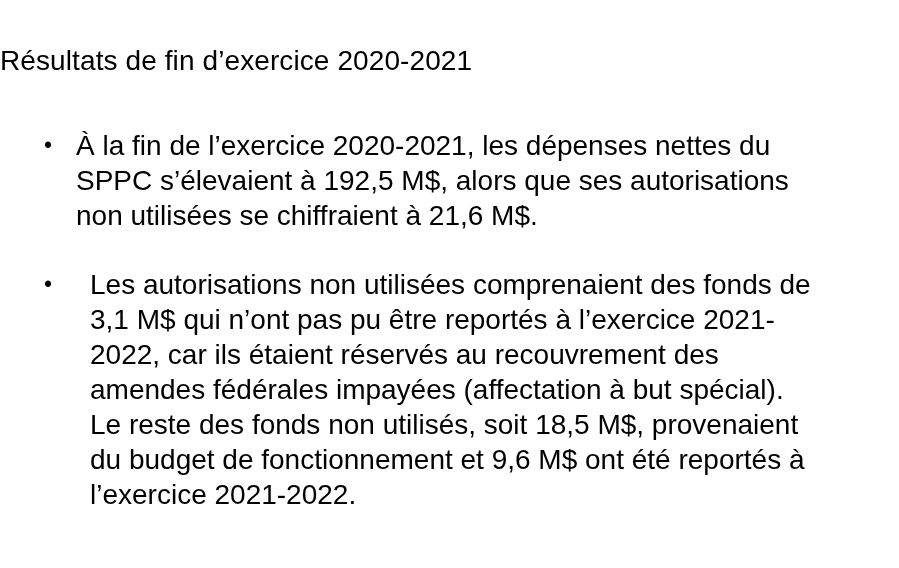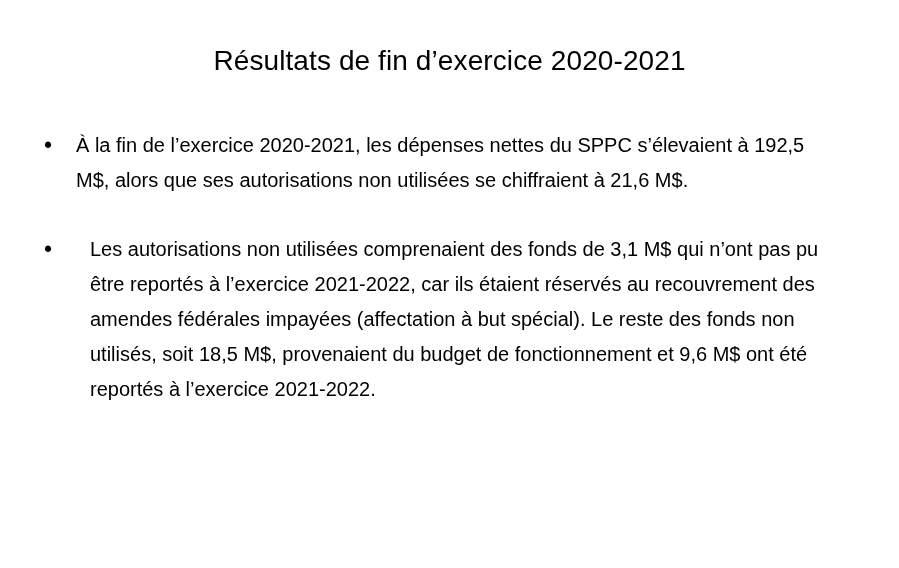--- a/index.html
+++ b/index.html
@@ -18,21 +18,20 @@
     position: relative;
     width: 899px;
     height: 568px;
     box-sizing: border-box;
   }
   .slide-title {
     position: absolute;
     top: 44px;
     left: 0;
     width: 899px;
-    text-align: center;
     font-size: 28px;
     line-height: 34px;
     font-weight: 400;
     letter-spacing: 0.1px;
     color: #000000;
   }
   .body-block {
     position: absolute;
     top: 128px;
     left: 36px;
@@ -51,21 +50,21 @@
     width: 40px;
     font-size: 23px;
     line-height: 35px;
     text-align: left;
     padding-left: 8px;
     box-sizing: border-box;
     color: #000000;
   }
   .bullet-text {
     flex: 1 1 auto;
-    font-size: 20px;
+    font-size: 28px;
     line-height: 35px;
     color: #000000;
     text-align: left;
     hyphens: none;
   }
   .bullet-1 .bullet-text { max-width: 760px; }
   .bullet-2 .bullet-text { max-width: 730px; margin-left: 14px; }
 </style>
 </head>
 <body>

